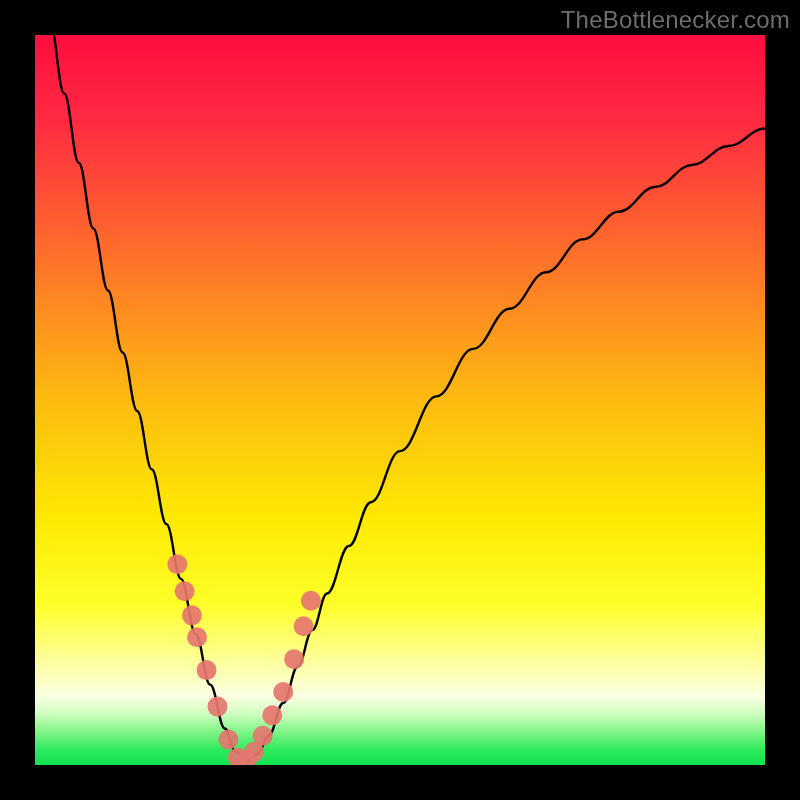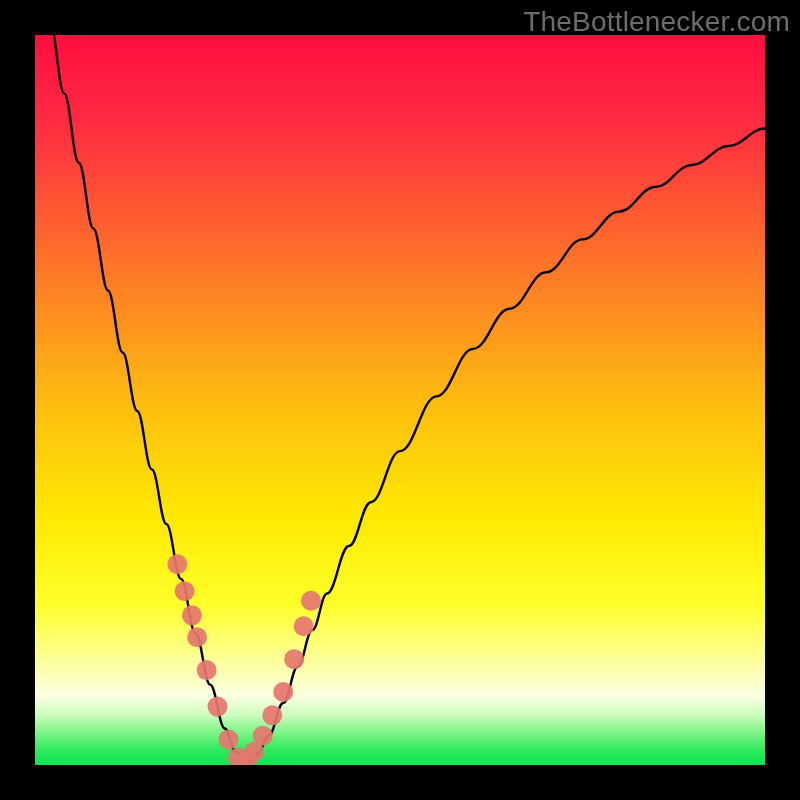--- a/index.html
+++ b/index.html
@@ -22,21 +22,21 @@
     top: 35px;
     width: 730px;
     height: 730px;
     overflow: hidden;
   }
   .watermark {
     position: absolute;
     top: 6px;
     right: 10px;
     color: #6d6d6d;
-    font-size: 28px;
+    font-size: 24px;
     font-weight: 500;
     letter-spacing: 0.2px;
     user-select: none;
   }
   svg {
     display: block;
   }
 </style>
 </head>
 <body>

